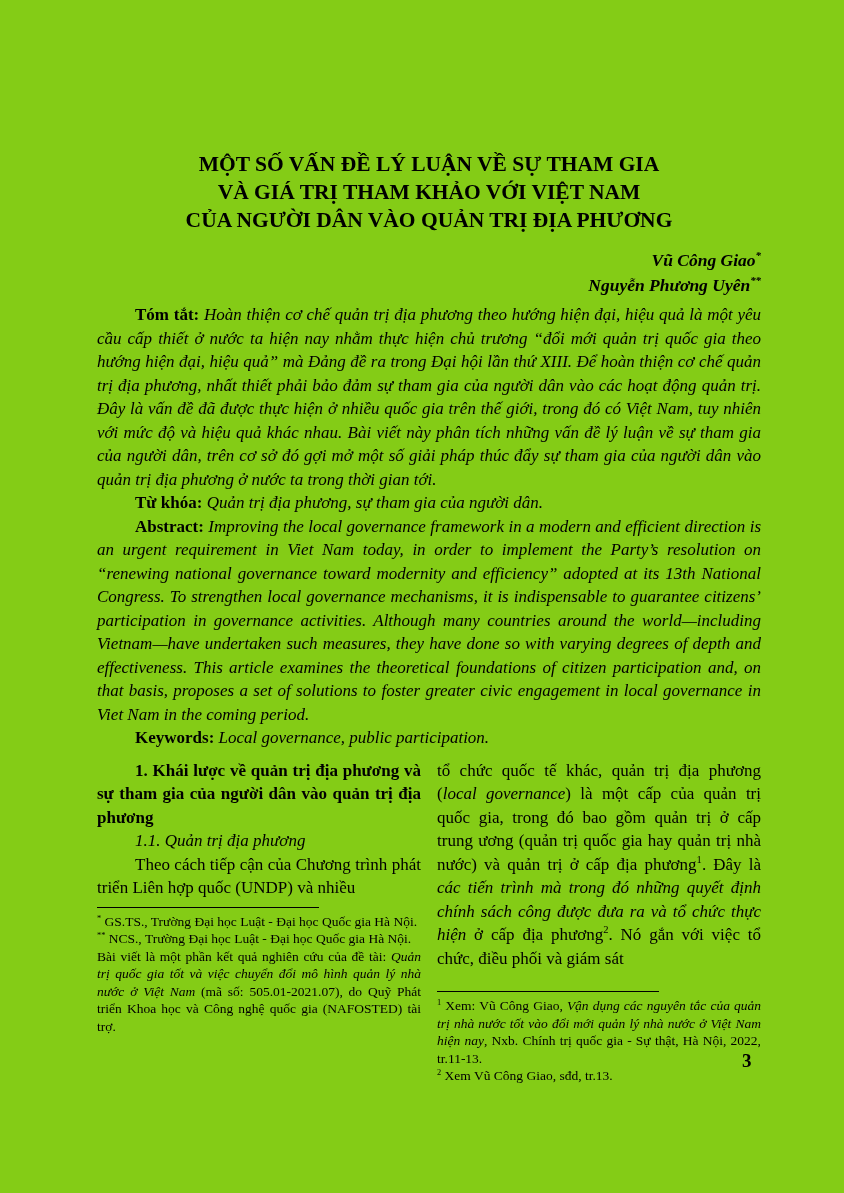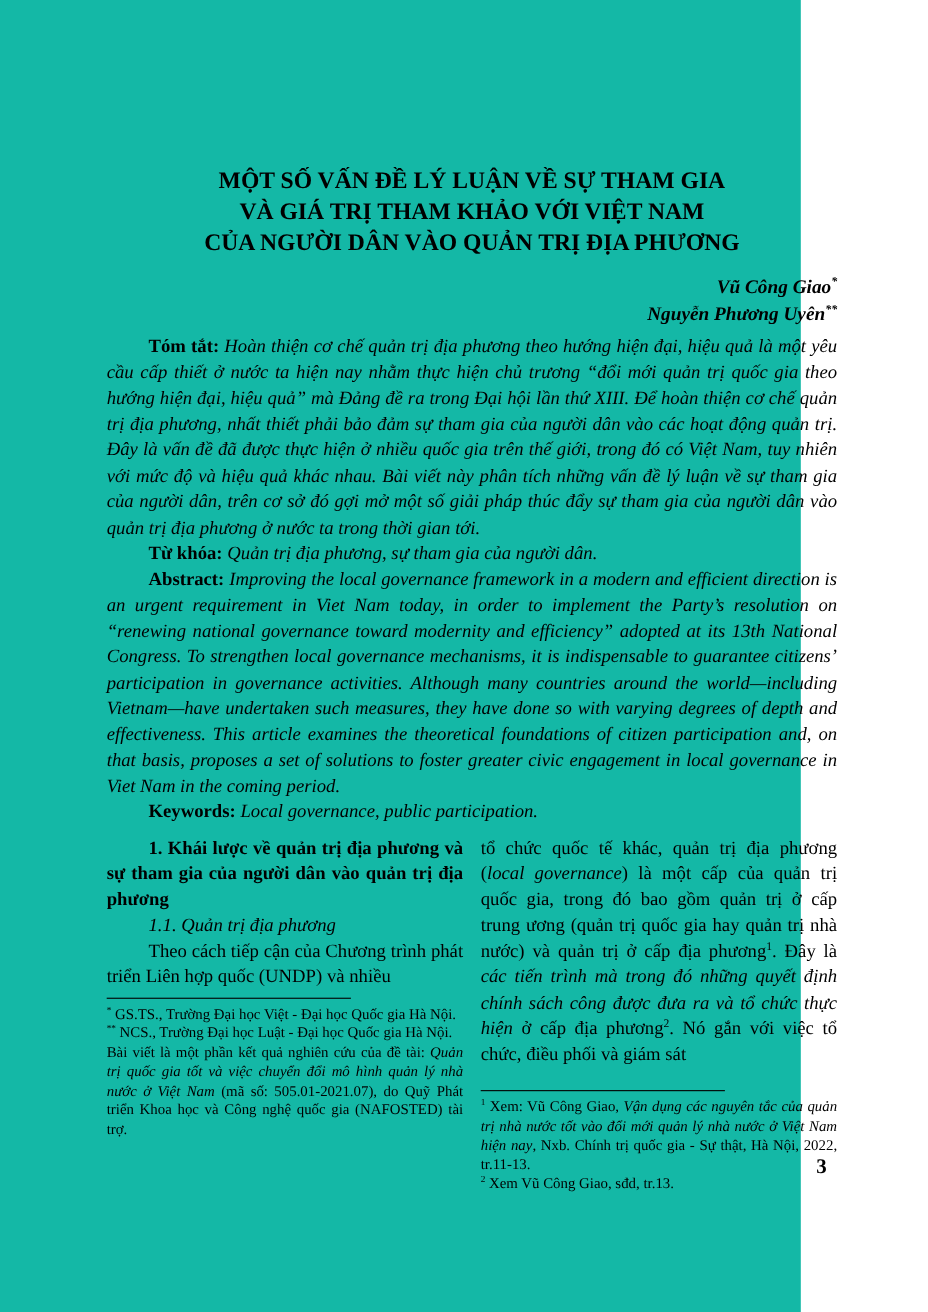--- a/index.html
+++ b/index.html
@@ -3,21 +3,21 @@
 <meta charset="utf-8">
 <style>
   html,body { margin:0; padding:0; background:#ffffff; }
   body {
     width:844px; height:1193px;
     font-family:"Liberation Serif", serif;
     color:#000;
     position:relative;
     overflow:hidden;
   }
-  .page { position:absolute; left:0; top:0; width:728px; height:1193px; background:#14b8a6; }
+  .page { position:absolute; left:0; top:0; width:844px; height:1193px; background:#84cc16; }
   .content { position:absolute; left:97px; top:150px; width:664px; }
 
   .title { margin:0 0 14px 0; text-align:center; font-weight:bold; font-size:21.5px; line-height:28px; }
   .title .tline { display:block; }
 
   .authors { text-align:right; font-weight:bold; font-style:italic; font-size:17.5px; line-height:25px; margin-bottom:5px; }
   .author { display:block; }
 
   .para {
     margin:0; font-size:17px; line-height:23.5px;
@@ -65,21 +65,21 @@
     <p class="para"><span class="b">Keywords: </span><span class="i">Local governance, public participation.</span></p>
 
     <div class="columns">
 
       <div class="col">
         <p class="para heading"><span class="b">1. Khái lược về quản trị địa phương và sự tham gia của người dân vào quản trị địa phương</span></p>
         <p class="para subheading"><span class="bi">1.1. Quản trị địa phương</span></p>
         <p class="para"><span>Theo cách tiếp cận của Chương trình phát triển Liên hợp quốc (UNDP) và nhiều</span></p>
         <div class="fnblock">
           <div class="fnrule"></div>
-          <p class="fn"><sup>*</sup><span> GS.TS., Trường Đại học Việt - Đại học Quốc gia Hà Nội.</span></p>
+          <p class="fn"><sup>*</sup><span> GS.TS., Trường Đại học Luật - Đại học Quốc gia Hà Nội.</span></p>
           <p class="fn"><sup>**</sup><span> NCS., Trường Đại học Luật - Đại học Quốc gia Hà Nội.</span></p>
           <p class="fn"><span>Bài viết là một phần kết quả nghiên cứu của đề tài: </span><span class="i">Quản trị quốc gia tốt và việc chuyển đổi mô hình quản lý nhà nước ở Việt Nam</span><span> (mã số: 505.01-2021.07), do Quỹ Phát triển Khoa học và Công nghệ quốc gia (NAFOSTED) tài trợ.</span></p>
         </div>
       </div>
 
       <div class="col">
         <p class="para noindent"><span>tổ chức quốc tế khác, quản trị địa phương (</span><span class="i">local governance</span><span>) là một cấp của quản trị quốc gia, trong đó bao gồm quản trị ở cấp trung ương (quản trị quốc gia hay quản trị nhà nước) và quản trị ở cấp địa phương</span><sup>1</sup><span>. Đây là </span><span class="i">các tiến trình mà trong đó những quyết định chính sách công được đưa ra và tổ chức thực hiện</span><span> ở cấp địa phương</span><sup>2</sup><span>. Nó gắn với việc tổ chức, điều phối và giám sát</span></p>
         <div class="fnblock fnright">
           <div class="fnrule"></div>
           <p class="fn"><sup>1</sup><span> Xem: Vũ Công Giao, </span><span class="i">Vận dụng các nguyên tắc của quản trị nhà nước tốt vào đổi mới quản lý nhà nước ở Việt Nam hiện nay</span><span>, Nxb. Chính trị quốc gia - Sự thật, Hà Nội, 2022, tr.11-13.</span></p>

